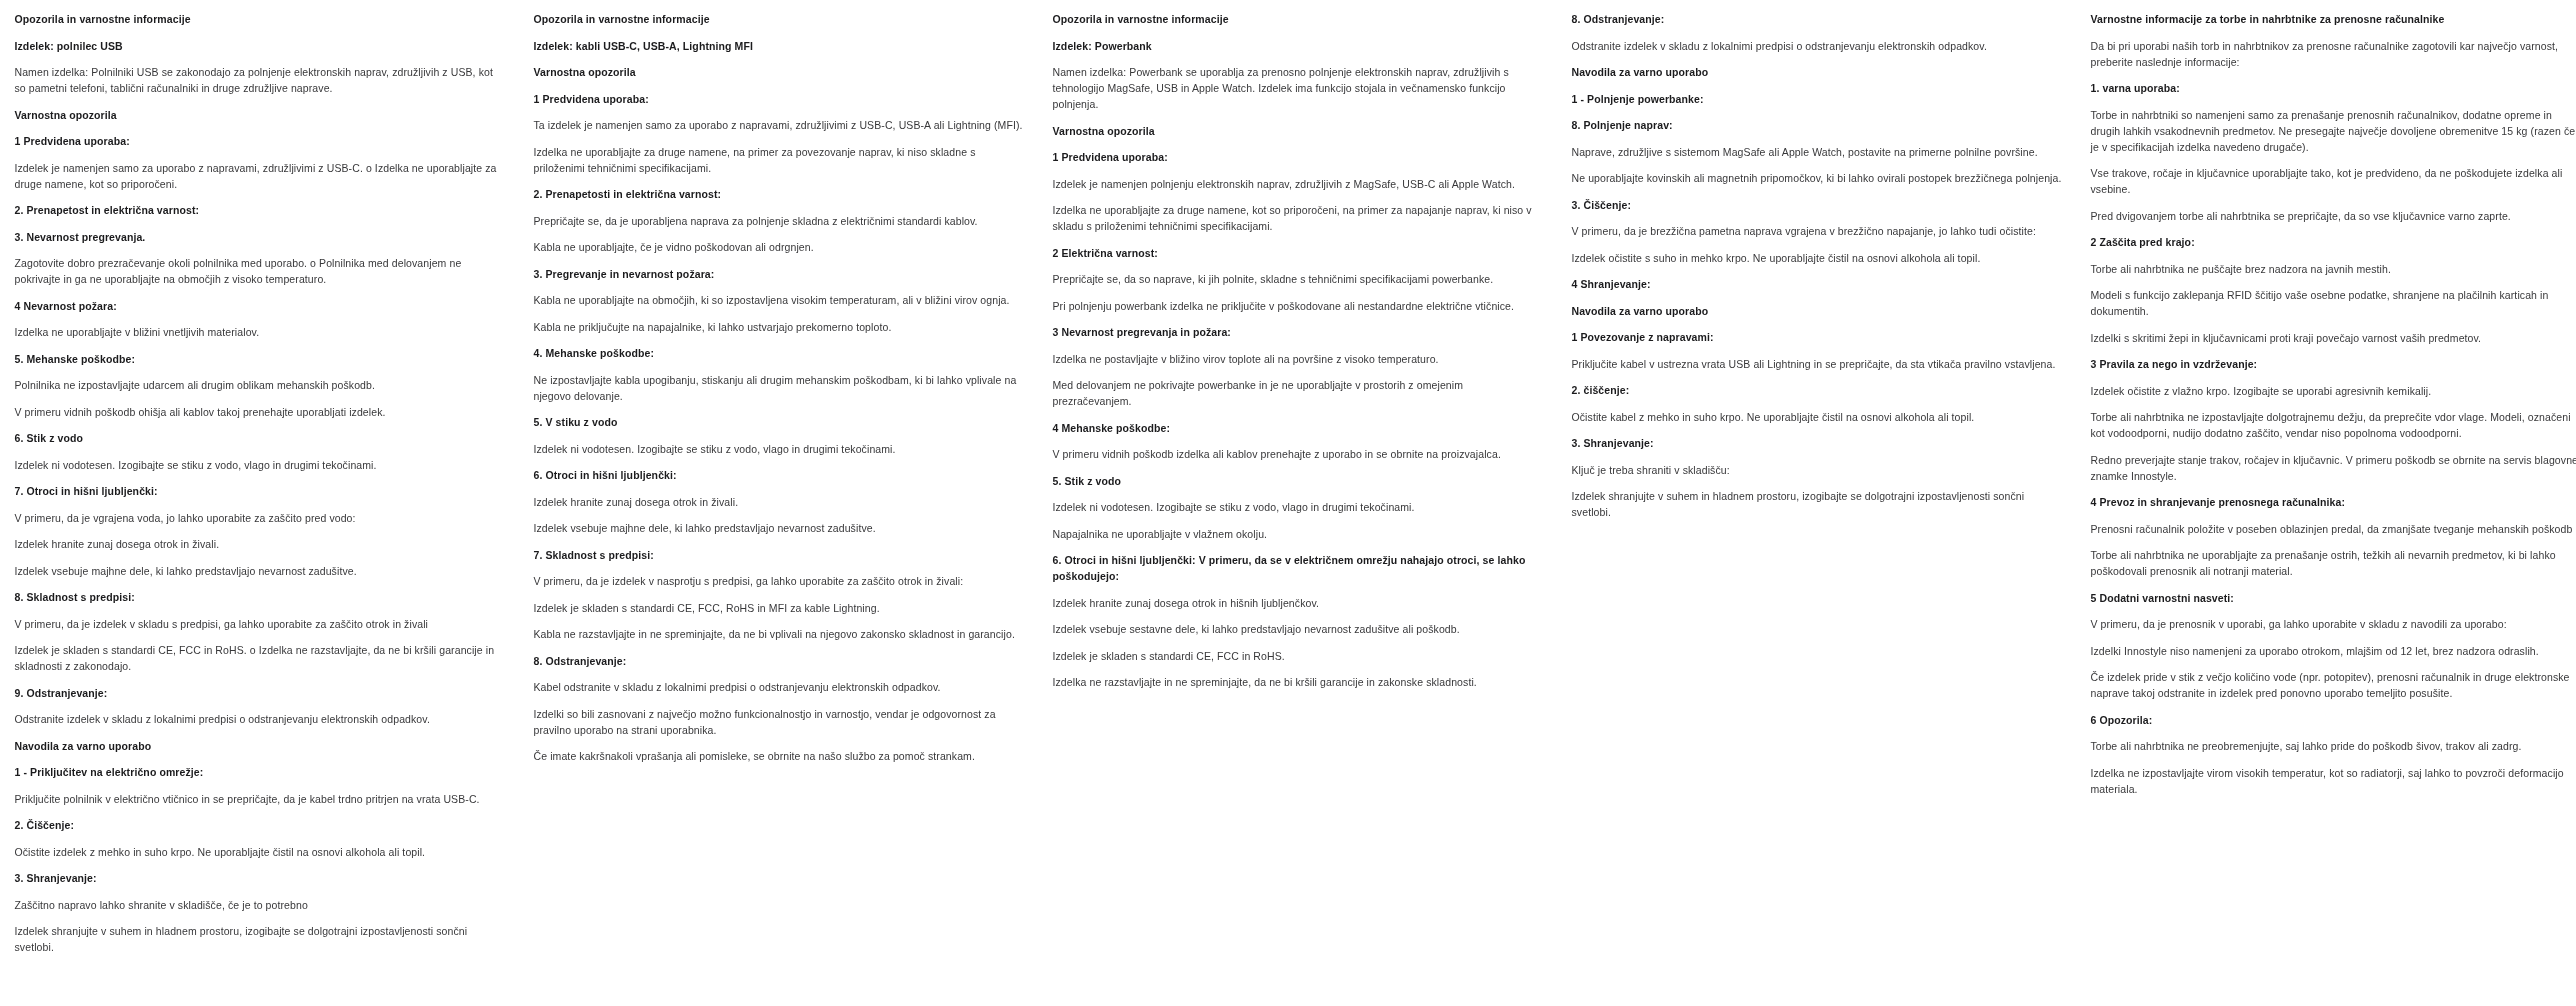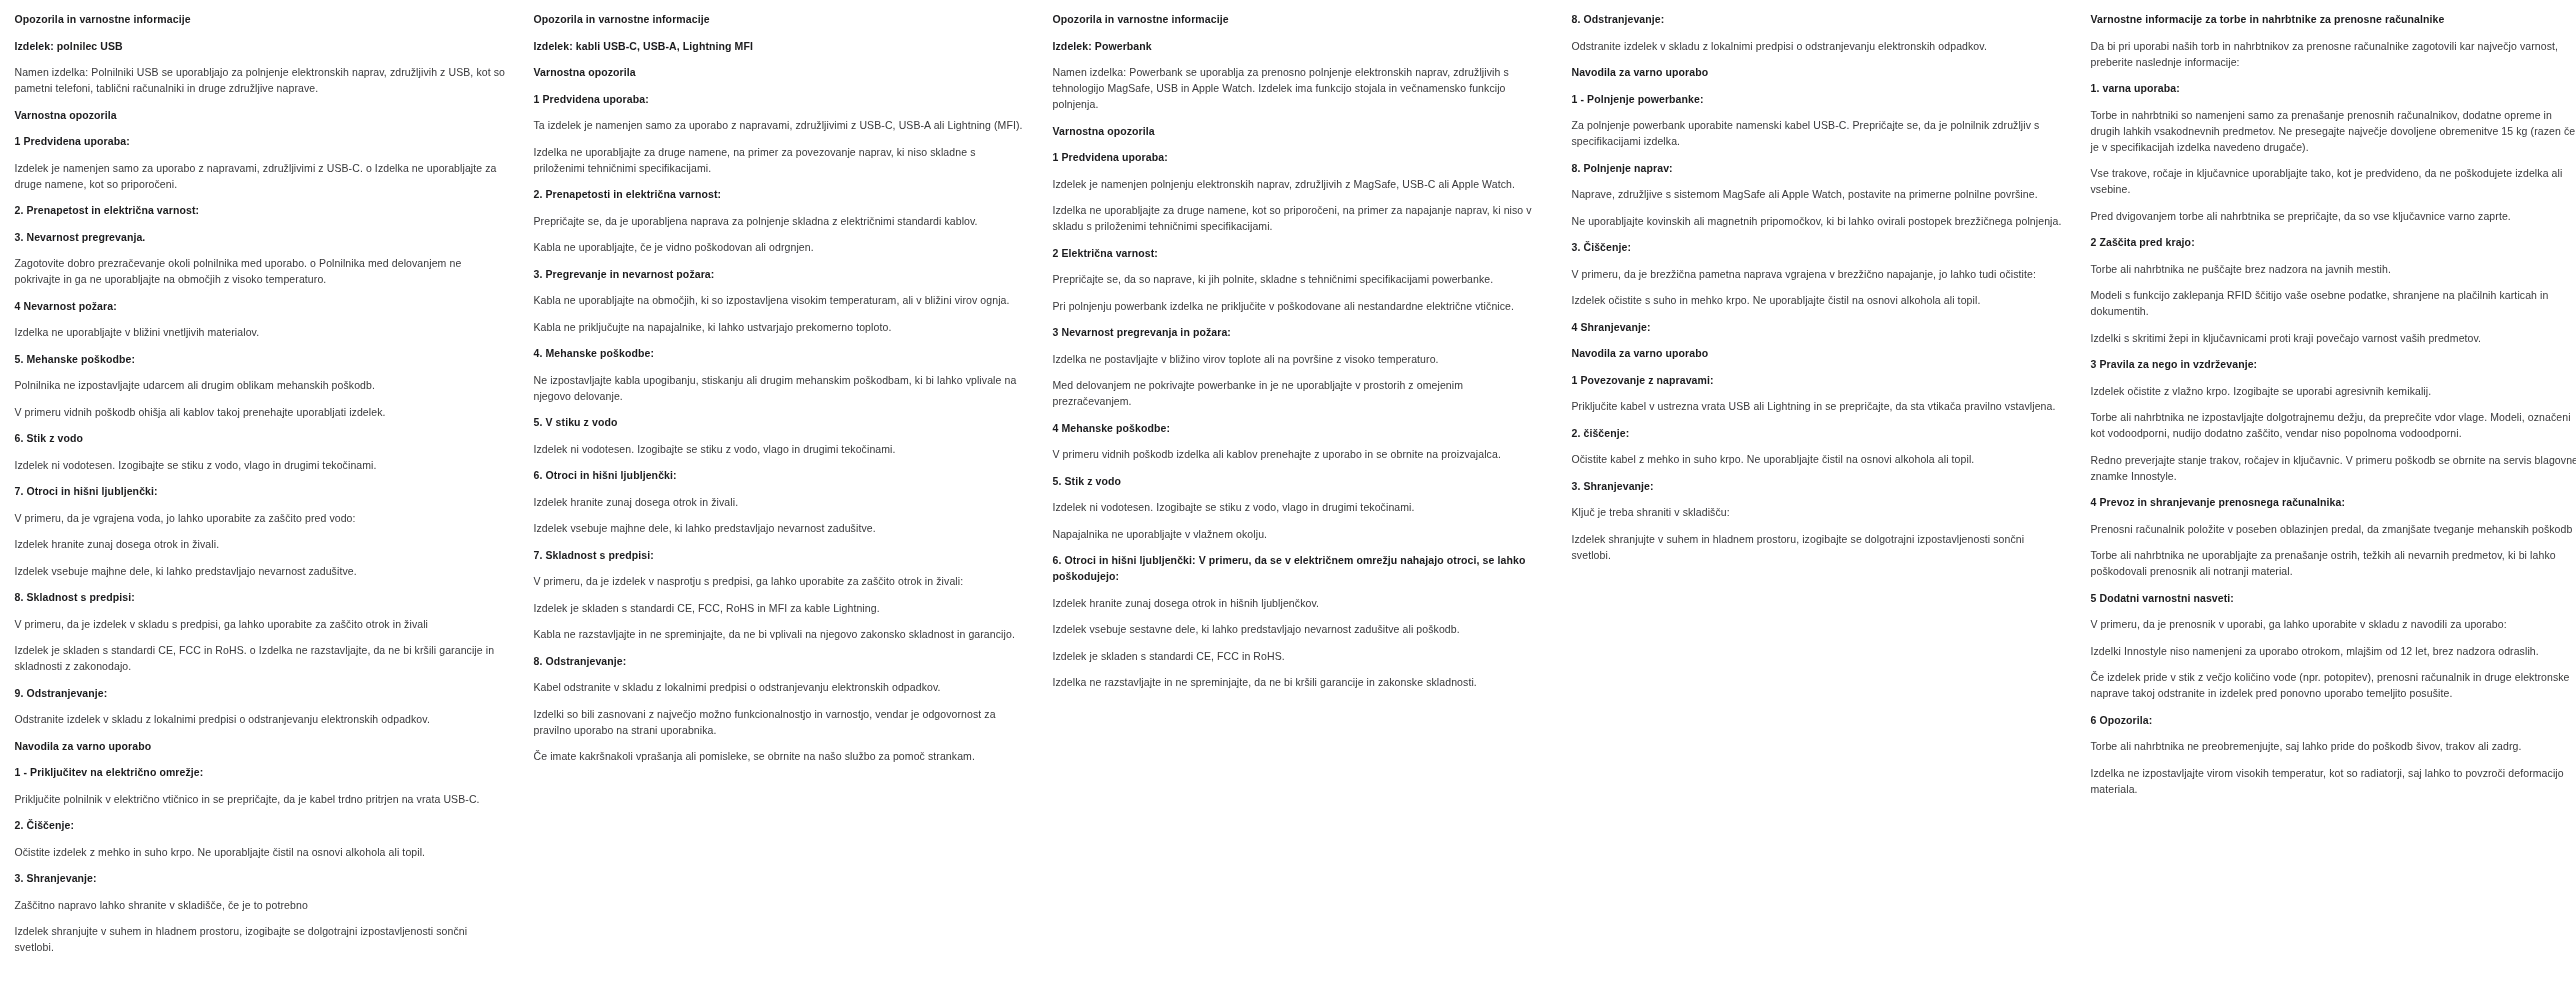--- a/index.html
+++ b/index.html
@@ -46,21 +46,21 @@
   }
 </style>
 </head>
 <body>
 
 <div class="page">
   <div class="columns" id="columns">
       <div class="col">
         <div class="block h">Opozorila in varnostne informacije</div>
         <div class="block h">Izdelek: polnilec USB</div>
-        <div class="block p">Namen izdelka: Polnilniki USB se uporabljajo za polnjenje elektronskih naprav, združljivih z USB, kot so pametni telefoni, tablični računalniki in druge združljive naprave.</div>
+        <div class="block p">Namen izdelka: Polnilniki USB se zakonodajo za polnjenje elektronskih naprav, združljivih z USB, kot so pametni telefoni, tablični računalniki in druge združljive naprave.</div>
         <div class="block h">Varnostna opozorila</div>
         <div class="block h">1 Predvidena uporaba:</div>
         <div class="block p">Izdelek je namenjen samo za uporabo z napravami, združljivimi z USB-C. o Izdelka ne uporabljajte za druge namene, kot so priporočeni.</div>
         <div class="block h">2. Prenapetost in električna varnost:</div>
         <div class="block h">3. Nevarnost pregrevanja.</div>
         <div class="block p">Zagotovite dobro prezračevanje okoli polnilnika med uporabo. o Polnilnika med delovanjem ne pokrivajte in ga ne uporabljajte na območjih z visoko temperaturo.</div>
         <div class="block h">4 Nevarnost požara:</div>
         <div class="block p">Izdelka ne uporabljajte v bližini vnetljivih materialov.</div>
         <div class="block h">5. Mehanske poškodbe:</div>
         <div class="block p">Polnilnika ne izpostavljajte udarcem ali drugim oblikam mehanskih poškodb.</div>
@@ -137,21 +137,20 @@
         <div class="block p">Izdelek hranite zunaj dosega otrok in hišnih ljubljenčkov.</div>
         <div class="block p">Izdelek vsebuje sestavne dele, ki lahko predstavljajo nevarnost zadušitve ali poškodb.</div>
         <div class="block p">Izdelek je skladen s standardi CE, FCC in RoHS.</div>
         <div class="block p">Izdelka ne razstavljajte in ne spreminjajte, da ne bi kršili garancije in zakonske skladnosti.</div>
       </div>
       <div class="col">
         <div class="block h">8. Odstranjevanje:</div>
         <div class="block p">Odstranite izdelek v skladu z lokalnimi predpisi o odstranjevanju elektronskih odpadkov.</div>
         <div class="block h gap-before">Navodila za varno uporabo</div>
         <div class="block h">1 - Polnjenje powerbanke:</div>
-        <div class="block p">Za polnjenje powerbank uporabite namenski kabel USB-C. Prepričajte se, da je polnilnik združljiv s specifikacijami izdelka.</div>
         <div class="block h">8. Polnjenje naprav:</div>
         <div class="block p">Naprave, združljive s sistemom MagSafe ali Apple Watch, postavite na primerne polnilne površine.</div>
         <div class="block p">Ne uporabljajte kovinskih ali magnetnih pripomočkov, ki bi lahko ovirali postopek brezžičnega polnjenja.</div>
         <div class="block h">3. Čiščenje:</div>
         <div class="block p">V primeru, da je brezžična pametna naprava vgrajena v brezžično napajanje, jo lahko tudi očistite:</div>
         <div class="block p">Izdelek očistite s suho in mehko krpo. Ne uporabljajte čistil na osnovi alkohola ali topil.</div>
         <div class="block h">4 Shranjevanje:</div>
         <div class="block h gap-before">Navodila za varno uporabo</div>
         <div class="block h">1 Povezovanje z napravami:</div>
         <div class="block p">Priključite kabel v ustrezna vrata USB ali Lightning in se prepričajte, da sta vtikača pravilno vstavljena.</div>

